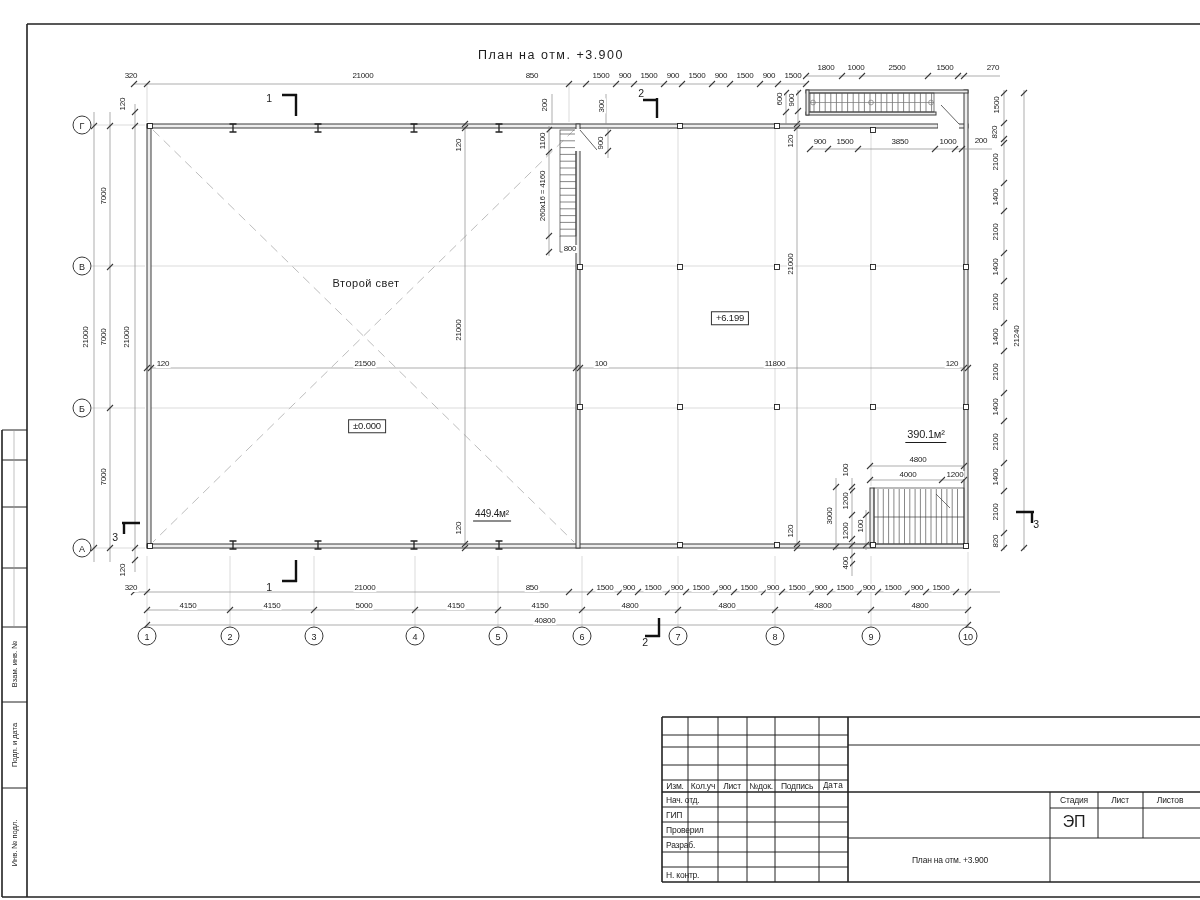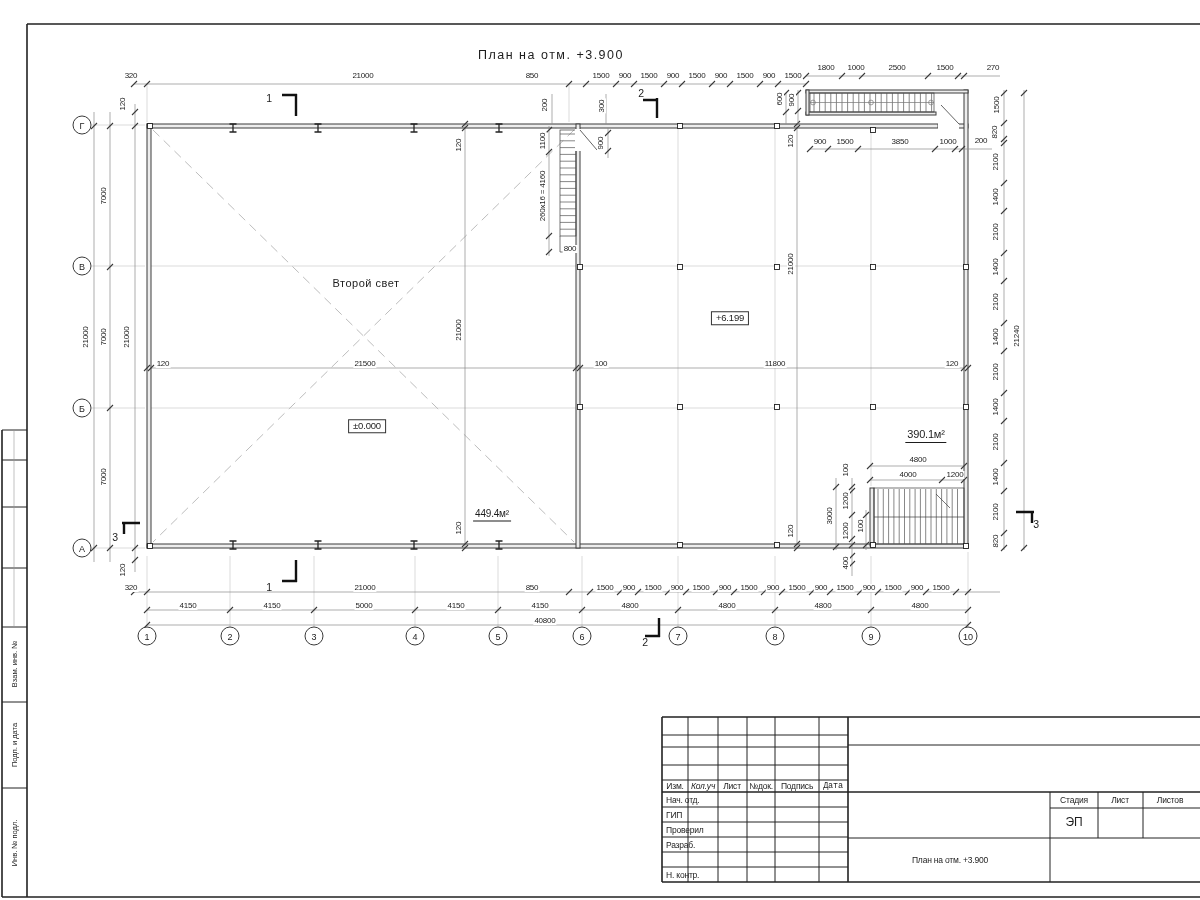--- a/index.html
+++ b/index.html
@@ -10,21 +10,21 @@
        transform:translate(-50%,-50%);letter-spacing:-0.2px;background:#fff;padding:0 1px;line-height:1;}
   .lbl.r{transform:translate(-50%,-50%) rotate(-90deg);}
   .lbl.ttl{font-size:12.5px;letter-spacing:1.5px;background:transparent;}
   .lbl.big{font-size:11px;letter-spacing:0.5px;}
   .lbl.box{border:1px solid #333;padding:1px 4px;font-size:9.5px;}
   .lbl.und{font-size:10px;border-bottom:1px solid #1d1d1d;padding:0 2px 2px;}
   .lbl.und2{font-size:11px;border-bottom:1px solid #1d1d1d;padding:0 2px 2px;}
   .lbl.sec{font-size:10.5px;background:transparent;}
   .lbl.tb{background:transparent;font-size:8.5px;}
   .lbl.tbL{transform:translate(0,-50%);}
-  .lbl.tbBig{font-size:12px;background:transparent;}
+  .lbl.tbBig{font-size:16px;background:transparent;}
   .bub{position:absolute;width:17px;height:17px;border:1px solid #3a3a3a;border-radius:50%;
        background:#fff;font:9px "Liberation Sans",sans-serif;color:#1d1d1d;display:flex;
        align-items:center;justify-content:center;transform:translate(-50%,-50%);}
   .stampTxt{position:absolute;font:7.5px "Liberation Sans",sans-serif;color:#1d1d1d;white-space:nowrap;
        transform:translate(-50%,-50%) rotate(-90deg);background:transparent;}
 </style>
 </head>
 <body>
 
 <div id="sheet">
@@ -404,21 +404,21 @@
       <div class="lbl box" style="left: 730px; top: 318px;">+6.199</div>
       <div class="lbl und" style="left: 486px; top: 515px; margin-left: 6px;">449.4м²</div>
       <div class="lbl und2" style="left: 926px; top: 436px;">390.1м²</div>
       <div class="lbl sec" style="left: 269px; top: 98px;">1</div>
       <div class="lbl sec" style="left: 269px; top: 587px;">1</div>
       <div class="lbl sec" style="left: 641px; top: 93px;">2</div>
       <div class="lbl sec" style="left: 645px; top: 642px;">2</div>
       <div class="lbl sec" style="left: 115px; top: 537px;">3</div>
       <div class="lbl sec" style="left: 1036px; top: 524px;">3</div>
       <div class="lbl tb" style="left: 675px; top: 786px;">Изм.</div>
-      <div class="lbl tb" style="left: 703px; top: 786px; font-style: italic;">Кол.уч</div>
+      <div class="lbl tb" style="left: 703px; top: 786px;">Кол.уч</div>
       <div class="lbl tb" style="left: 732px; top: 786px;">Лист</div>
       <div class="lbl tb" style="left: 761px; top: 786px;">№док.</div>
       <div class="lbl tb" style="left: 797px; top: 786px;">Подпись</div>
       <div class="lbl tb" style="left: 833px; top: 786px; font-family: Liberation Mono, monospace;">Дата</div>
       <div class="lbl tb tbL" style="left: 665px; top: 800px;">Нач. отд.</div>
       <div class="lbl tb tbL" style="left: 665px; top: 815px;">ГИП</div>
       <div class="lbl tb tbL" style="left: 665px; top: 830px;">Проверил</div>
       <div class="lbl tb tbL" style="left: 665px; top: 845px;">Разраб.</div>
       <div class="lbl tb tbL" style="left: 665px; top: 875px;">Н. контр.</div>
     </div>

